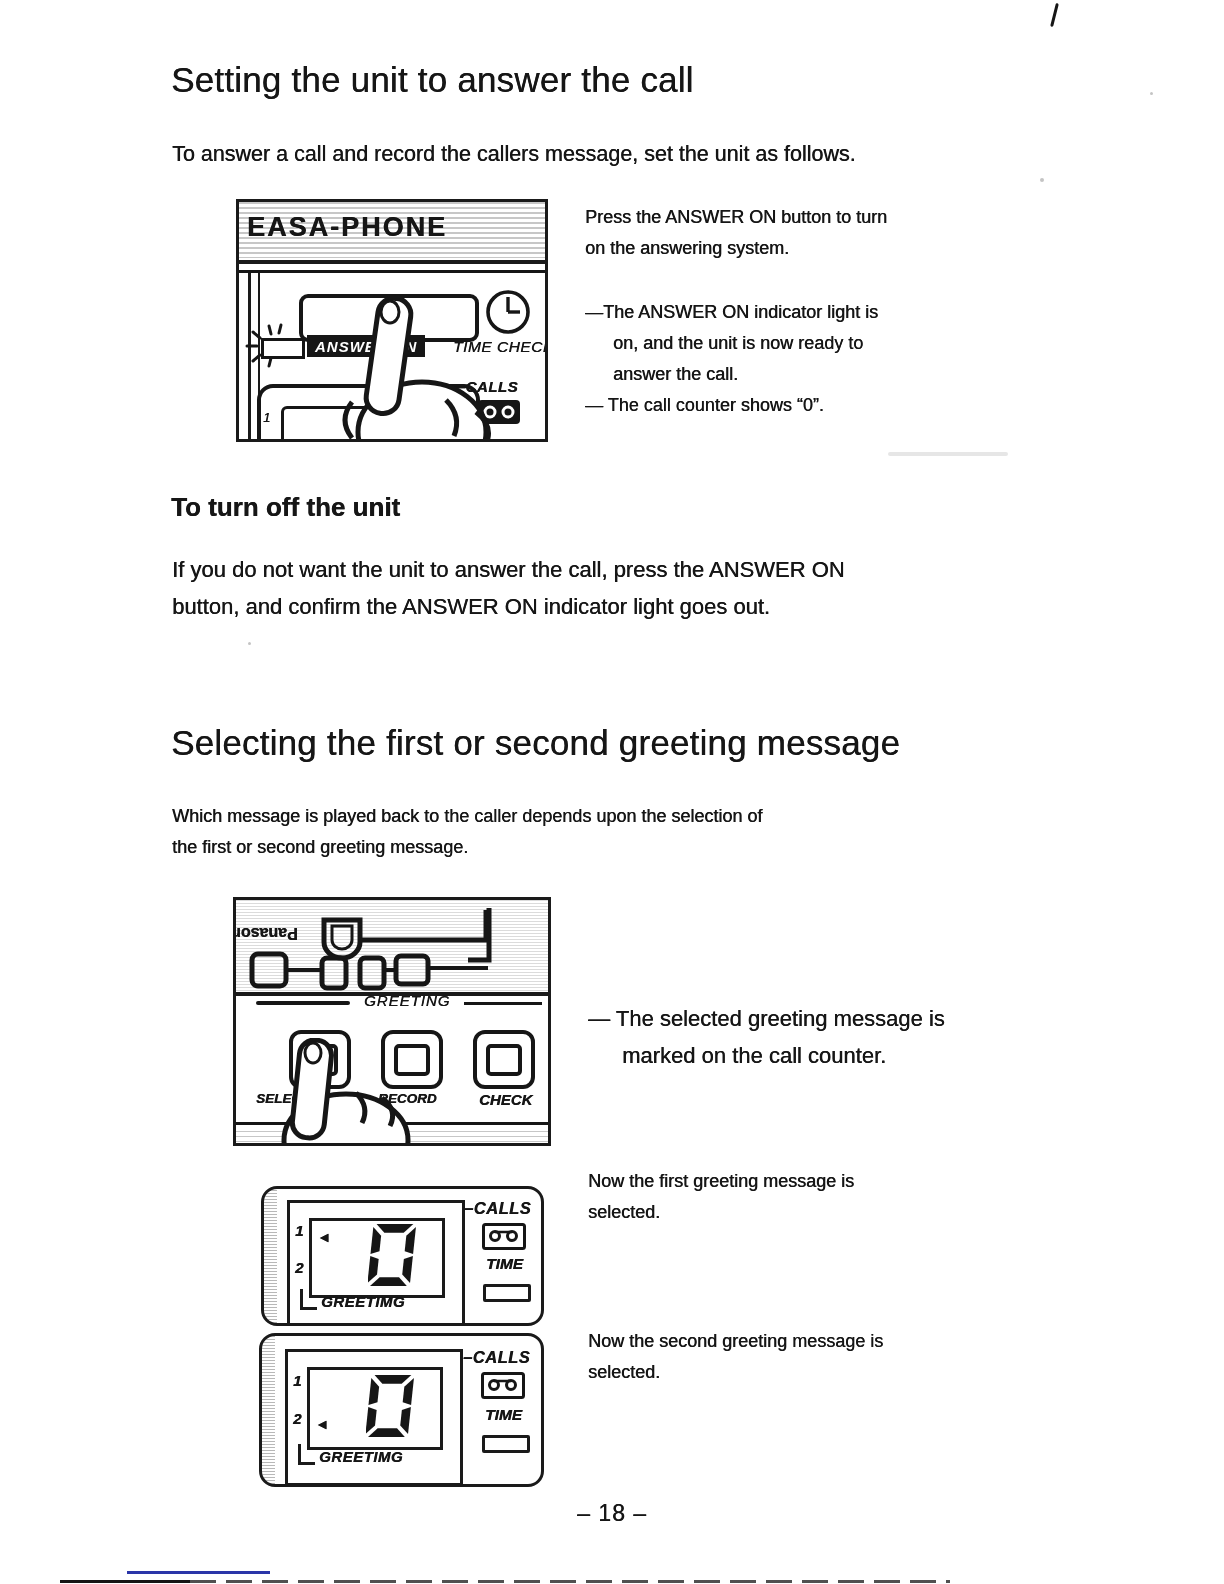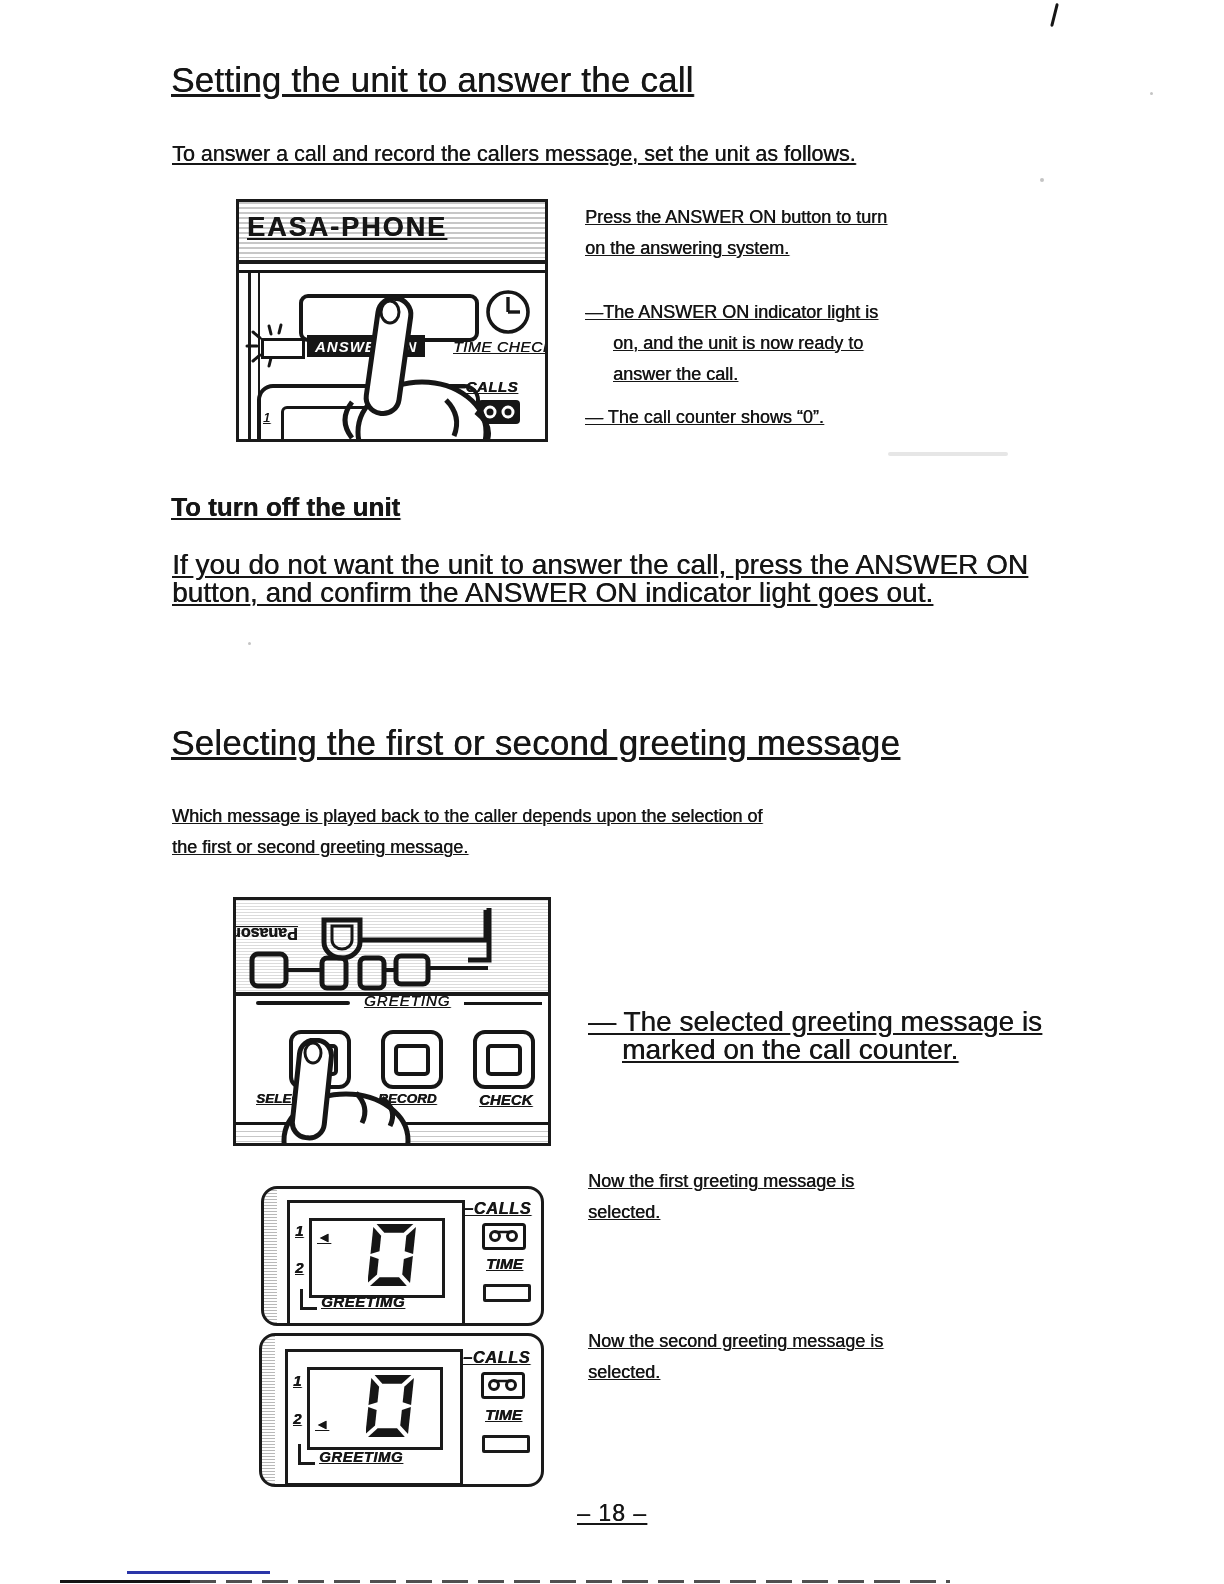--- a/index.html
+++ b/index.html
@@ -1,28 +1,28 @@
 <!DOCTYPE html>
 <html><head>
 <meta charset="utf-8">
 <style>
   html,body{margin:0;padding:0;background:#e8e8e8;}
   .page{
     position:relative;width:1224px;height:1584px;background:#ffffff;
     font-family:"Liberation Sans", sans-serif;color:#161616;overflow:hidden;
   }
   .abs{position:absolute;}
-  .ink{text-shadow:0.4px 0 0 currentColor;text-decoration:underline;}
+  .ink{text-shadow:0.4px 0 0 currentColor;}
   .preline{white-space:pre-line;}
   .hang28{padding-left:28px;text-indent:-28px;}
-  .hang34{padding-left:34px;text-indent:-34px;margin-top:8px;}
+  .hang34{padding-left:34px;text-indent:-34px;}
   .h1{font-size:35px;letter-spacing:0.2px;font-weight:400;}
   .h2{font-size:26px;font-weight:700;}
   .body{font-size:18px;line-height:31px;}
-  .body32{font-size:28px;line-height:28px;}
+  .body32{font-size:22px;line-height:37px;}
   .fig{border:3px solid #1a1a1a;background:#fff;overflow:hidden;position:absolute;}
   .hatch{background:repeating-linear-gradient(180deg, rgba(0,0,0,0.22) 0 1.5px, transparent 1.5px 5px);}
   .hatch2{background:repeating-linear-gradient(180deg, rgba(0,0,0,0.14) 0 1px, transparent 1px 3px);}
   .ital{font-style:italic;}
   .lbl{font-style:italic;font-weight:700;}
   .blackline{background:#161616;}
   .rounded-disp{border:3px solid #1a1a1a;border-radius:16px;background:#fff;position:absolute;overflow:hidden;}
   .rounded-disp::before{
     content:"";position:absolute;left:0;top:0;bottom:0;width:13px;
     background:repeating-linear-gradient(0deg, rgba(0,0,0,0.28) 0 1px, transparent 1px 3px);
@@ -102,21 +102,21 @@
       </g>
     </svg>
   </div>
 
   <div class="abs body ink preline" style="left:585px;top:202px;width:480px;">Press the ANSWER ON button to turn
 on the answering system.</div>
   <div class="abs body ink" style="left:585px;top:297px;width:490px;">
     <div class="preline hang28">—The ANSWER ON indicator light is
 on, and the unit is now ready to
 answer the call.</div>
-    <div style="margin-top:12px;">— The call counter shows “0”.</div>
+    <div style="margin-top:0;">— The call counter shows “0”.</div>
   </div>
 
   <div class="abs h2 ink" style="left:171px;top:485px;margin-top:7px;">To turn off the unit</div>
   <div class="abs body32 ink preline" style="left:172px;top:551px;width:900px;">If you do not want the unit to answer the call, press the ANSWER ON
 button, and confirm the ANSWER ON indicator light goes out.</div>
 
   <div class="abs h1 ink" style="left:171px;top:723px;">Selecting the first or second greeting message</div>
   <div class="abs body ink preline" style="left:172px;top:801px;width:900px;">Which message is played back to the caller depends upon the selection of
 the first or second greeting message.</div>
 

